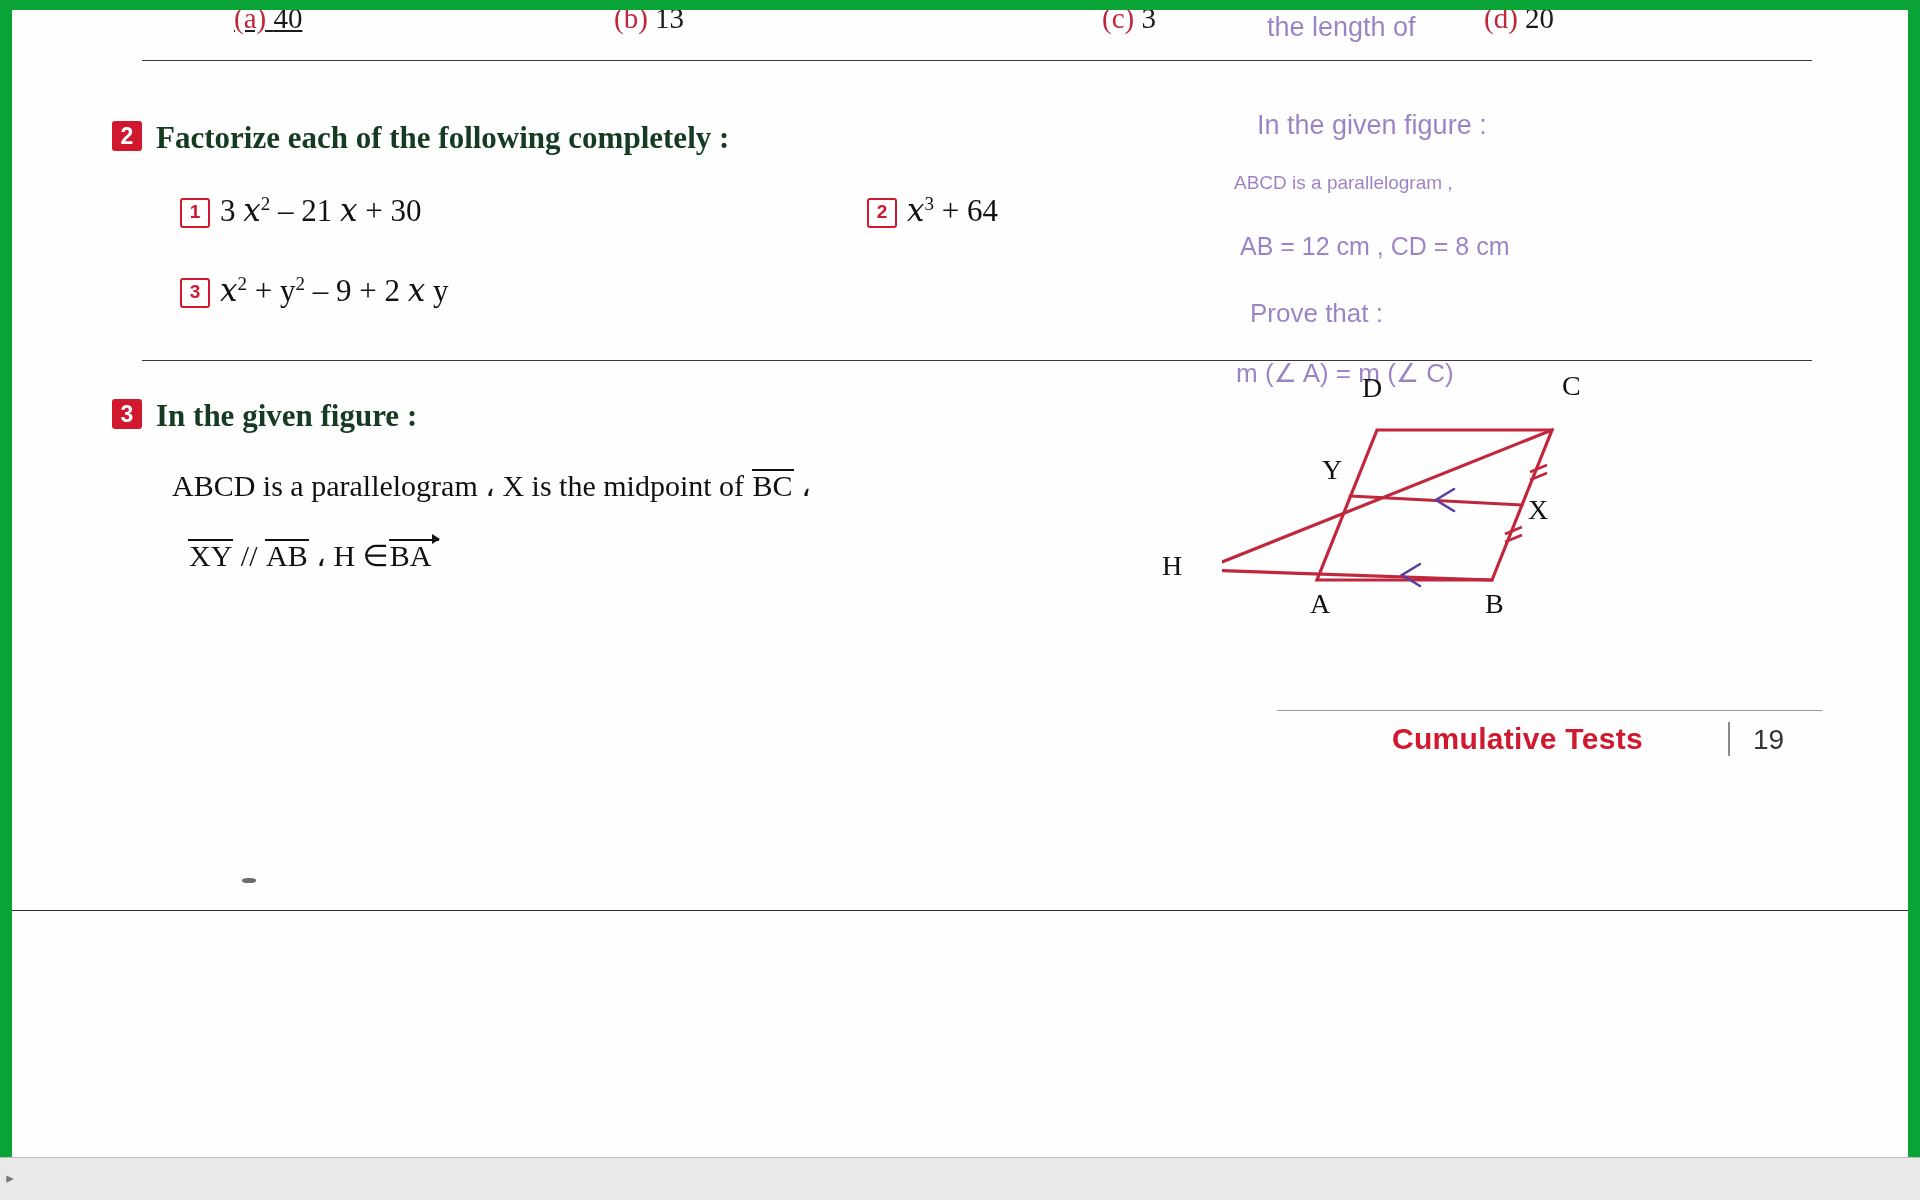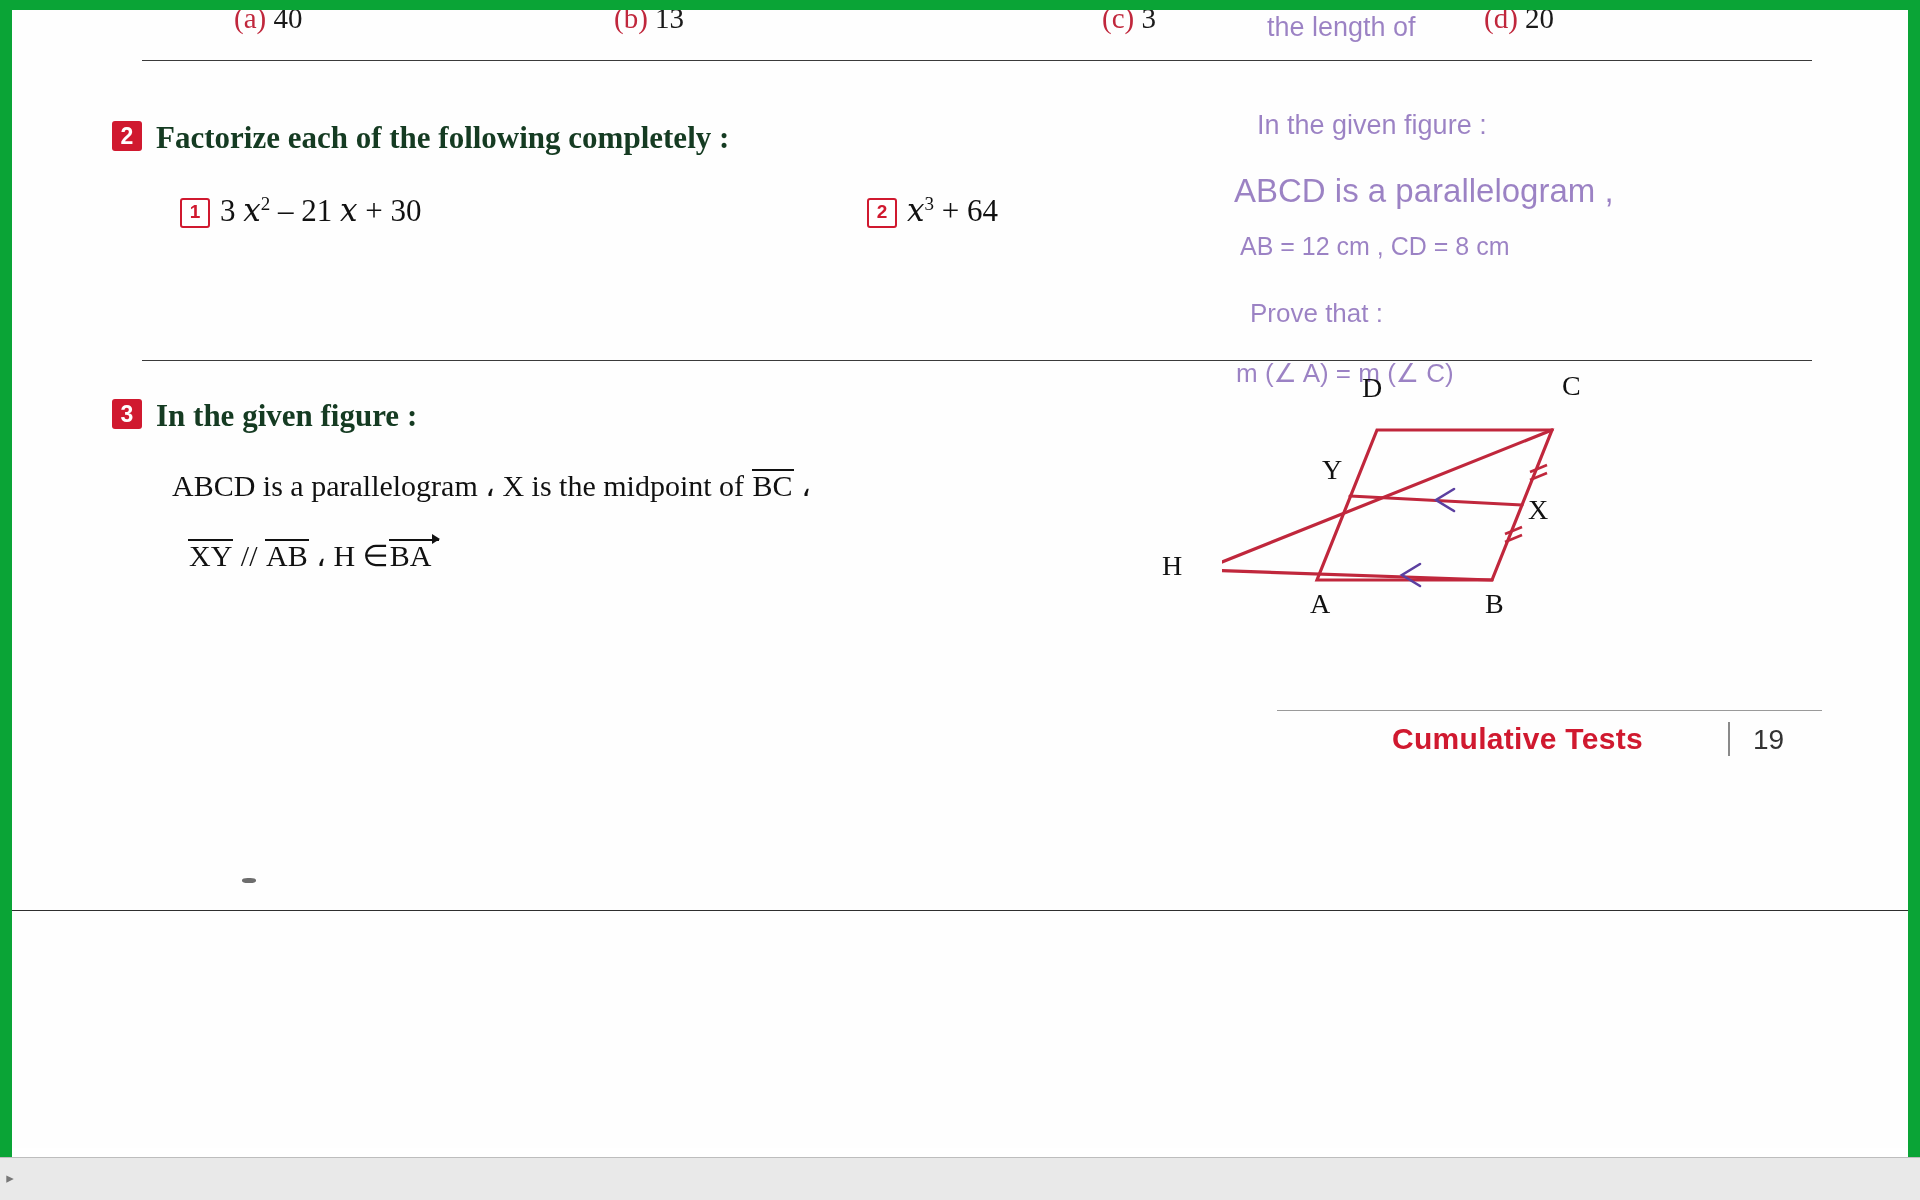--- a/index.html
+++ b/index.html
@@ -252,27 +252,27 @@
 <div id="page">
 
   <div class="frame-top"></div>
   <div class="frame-left"></div>
   <div class="frame-right"></div>
 
   <div class="scan">
 
     <div class="ghost" style="left:1255px; top:2px; font-size:27px;">the length of</div>
     <div class="ghost" style="left:1245px; top:100px; font-size:27px;">In the given figure :</div>
-    <div class="ghost" style="left:1222px; top:162px; font-size:33px;">ABCD is a parallelogram ,</div>
+    <div class="ghost" style="left:1222px; top:162px; font-size:19px;">ABCD is a parallelogram ,</div>
     <div class="ghost" style="left:1228px; top:222px; font-size:25px;">AB = 12 cm , CD = 8 cm</div>
     <div class="ghost" style="left:1238px; top:288px; font-size:26px;">Prove that :</div>
     <div class="ghost" style="left:1224px; top:348px; font-size:26px;">m (∠ A) = m (∠ C)</div>
 
     <div class="mcq-row">
-      <div class="mcq-item" style="left:222px; top:-8px;">
+      <div class="mcq-item" style="left:222px; top:-8px;text-decoration:underline;">
         <span class="paren">(a)</span> <span>40</span>
       </div>
       <div class="mcq-item" style="left:602px; top:-8px;text-align:center;">
         <span class="paren">(b)</span> <span>13</span>
       </div>
       <div class="mcq-item" style="left:1042px; top:-8px;margin-left:48px;">
         <span class="paren">(c)</span> <span>3</span>
       </div>
       <div class="mcq-item" style="left:1472px; top:-8px;">
         <span class="paren">(d)</span> <span>20</span>
@@ -286,20 +286,23 @@
     </div>
 
     <div class="expr" style="left:168px; top:182px;">
       <span class="subnum sb">1</span><span id="q2p1">3 <span class="var">x</span><sup>2</sup> – 21 <span class="var">x</span> + 30</span>
     </div>
 
     <div class="expr" style="left:855px; top:182px;">
       <span class="subnum sb">2</span><span id="q2p2"><span class="var">x</span><sup>3</sup> + 64</span>
     </div>
 
+    <div class="expr" style="left:168px; top:262px;">
+      <span class="subnum sb">3</span><span id="q2p3"><span class="var">x</span><sup>2</sup> + y<sup>2</sup> – 9 + 2 <span class="var">x</span> y</span>
+    </div>
 
     <div class="rule" style="left:130px; top:350px; width:1670px;"></div>
 
     <div class="qhead" style="left:100px; top:388px;">
       <span class="qnum">3</span><span class="qtext">In the given figure :</span>
     </div>
 
     <div class="body-text" style="left:160px; top:458px;">
       <span>ABCD is a parallelogram ، X is the midpoint of </span><span class="ov">BC</span><span> ،</span>
     </div>

